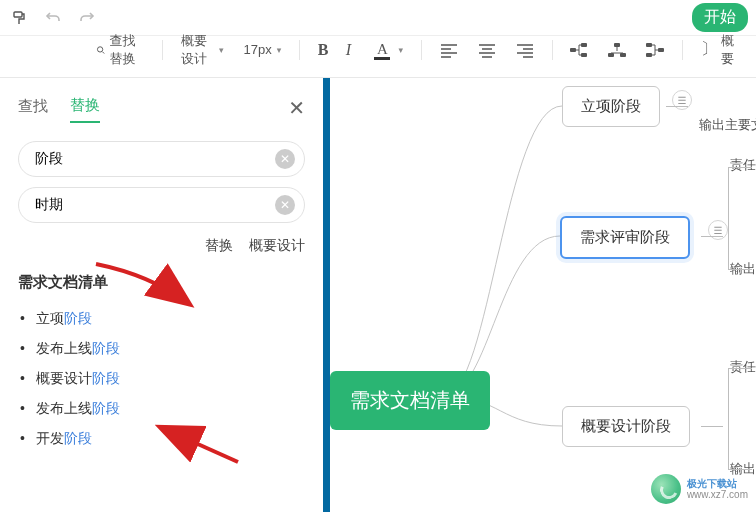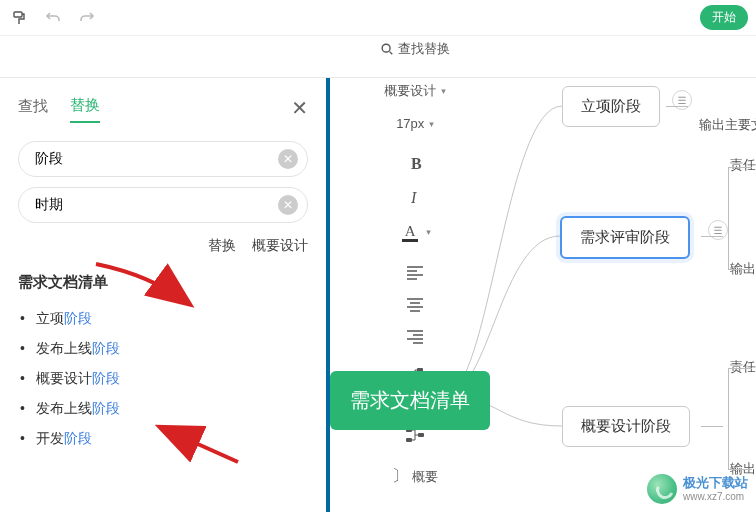--- a/index.html
+++ b/index.html
@@ -3,40 +3,40 @@
 <meta charset="utf-8">
 <style>
 * { margin: 0; padding: 0; box-sizing: border-box; }
 body { font-family: "Microsoft YaHei", Arial, sans-serif; font-size: 13px; color: #333; background: #fff; width: 756px; height: 512px; overflow: hidden; position: relative; }
 
 
 .topbar { height: 36px; display: flex; align-items: center; padding: 0 8px; border-bottom: 1px solid #eee; }
 .topbar .left { display: flex; gap: 12px; }
 .topbar .spacer { flex: 1; }
 .icon-btn { width: 22px; height: 22px; display: inline-flex; align-items: center; justify-content: center; color: #555; cursor: pointer; }
-.start-btn { background: #2ab573; color: #fff; border-radius: 13px; padding: 4px 12px; font-size: 12px; cursor: pointer; }
-
-
-.toolbar { height: 42px; display: flex; align-items: center; padding: 0 16px 14px 90px; gap: 8px; border-bottom: 1px solid #e8e8e8; font-size: 13px; color: #555; flex-direction: column; }
+.start-btn { background: #2ab573; color: #fff; border-radius: 13px; padding: 4px 12px; font-size: 16px; cursor: pointer; }
+
+
+.toolbar { height: 42px; display: flex; align-items: center; padding: 0 16px 14px 90px; gap: 8px; border-bottom: 1px solid #e8e8e8; font-size: 13px; color: #555; }
 .tool-item { display: inline-flex; align-items: center; gap: 4px; padding: 4px 6px; cursor: pointer; }
 .tool-item.search-replace svg { width: 14px; height: 14px; }
 .sep { width: 1px; height: 20px; background: #e5e5e5; margin: 0 4px; }
 .tool-letter { font-family: serif; font-size: 16px; width: 20px; text-align: center; }
 .tool-letter.bold { font-weight: bold; }
 .tool-letter.italic { font-style: italic; }
 .underline-a { position: relative; font-family: serif; font-size: 15px; width: 22px; text-align: center; }
 .underline-a::after { content: ""; position: absolute; left: 3px; right: 3px; bottom: -2px; height: 3px; background: #333; }
 .chev { font-size: 9px; color: #888; margin-left: 1px; }
 .align-icon { width: 18px; height: 16px; display: inline-block; }
 .struct-icon { width: 18px; height: 14px; display: inline-block; }
 .outline-icon { font-size: 16px; }
 
 
 .main { position: absolute; top: 78px; left: 0; right: 0; bottom: 0; display: flex; }
-.panel { width: 330px; border-right: 4px solid #0369a1; padding: 18px 18px 0; position: relative; }
+.panel { width: 330px; border-right: 7px solid #0369a1; padding: 18px 18px 0; position: relative; }
 .panel-tabs { display: flex; gap: 22px; align-items: center; margin-bottom: 18px; }
 .panel-tab { font-size: 15px; color: #666; cursor: pointer; padding-bottom: 6px; }
 .panel-tab.active { color: #2ab573; border-bottom: 2px solid #2ab573; }
 .panel-close { position: absolute; right: 18px; top: 18px; font-size: 20px; color: #666; cursor: pointer; }
 
 .input-wrap { position: relative; margin-bottom: 10px; }
 .input-wrap input { width: 100%; height: 36px; border: 1px solid #e2e2e2; border-radius: 18px; padding: 0 40px 0 16px; font-size: 14px; outline: none; }
 .input-clear { position: absolute; right: 10px; top: 8px; width: 20px; height: 20px; border-radius: 50%; background: #ccc; color: #fff; font-size: 12px; display: flex; align-items: center; justify-content: center; cursor: pointer; }
 
 .action-row { display: flex; justify-content: flex-end; gap: 16px; margin: 14px 0 18px; font-size: 14px; color: #444; }
@@ -61,21 +61,21 @@
 svg.lines { position: absolute; top: 0; left: 0; width: 100%; height: 100%; pointer-events: none; }
 
 
 .arrow { position: absolute; pointer-events: none; }
 
 
 .watermark { position: absolute; right: 8px; bottom: 8px; display: flex; align-items: center; gap: 6px; opacity: 0.85; }
 .watermark .wm-img { width: 30px; height: 30px; border-radius: 50%; background: radial-gradient(circle at 35% 35%, #8adfac, #2ab573 60%, #139a56); position: relative; }
 .watermark .wm-img::after { content:""; position:absolute; left:9px; top:7px; width:12px; height:12px; border:3px solid rgba(255,255,255,0.7); border-top-color:transparent; border-right-color:transparent; border-radius:50%; transform: rotate(-20deg);}
 .watermark .txt { line-height: 1.1; }
-.watermark .cn { font-size: 13px; color: #2a7ecb; font-weight: 600; }
+.watermark .cn { font-size: 10px; color: #2a7ecb; font-weight: 600; }
 .watermark .url { font-size: 10px; color: #7a7a7a; }
 </style>
 </head>
 <body>
 
 <div class="topbar">
   <div class="left">
     <span class="icon-btn">
       <svg width="16" height="16" viewBox="0 0 16 16" fill="none" stroke="currentColor" stroke-width="1.4">
           <rect x="3" y="2" width="8" height="5" rx="1"></rect>

